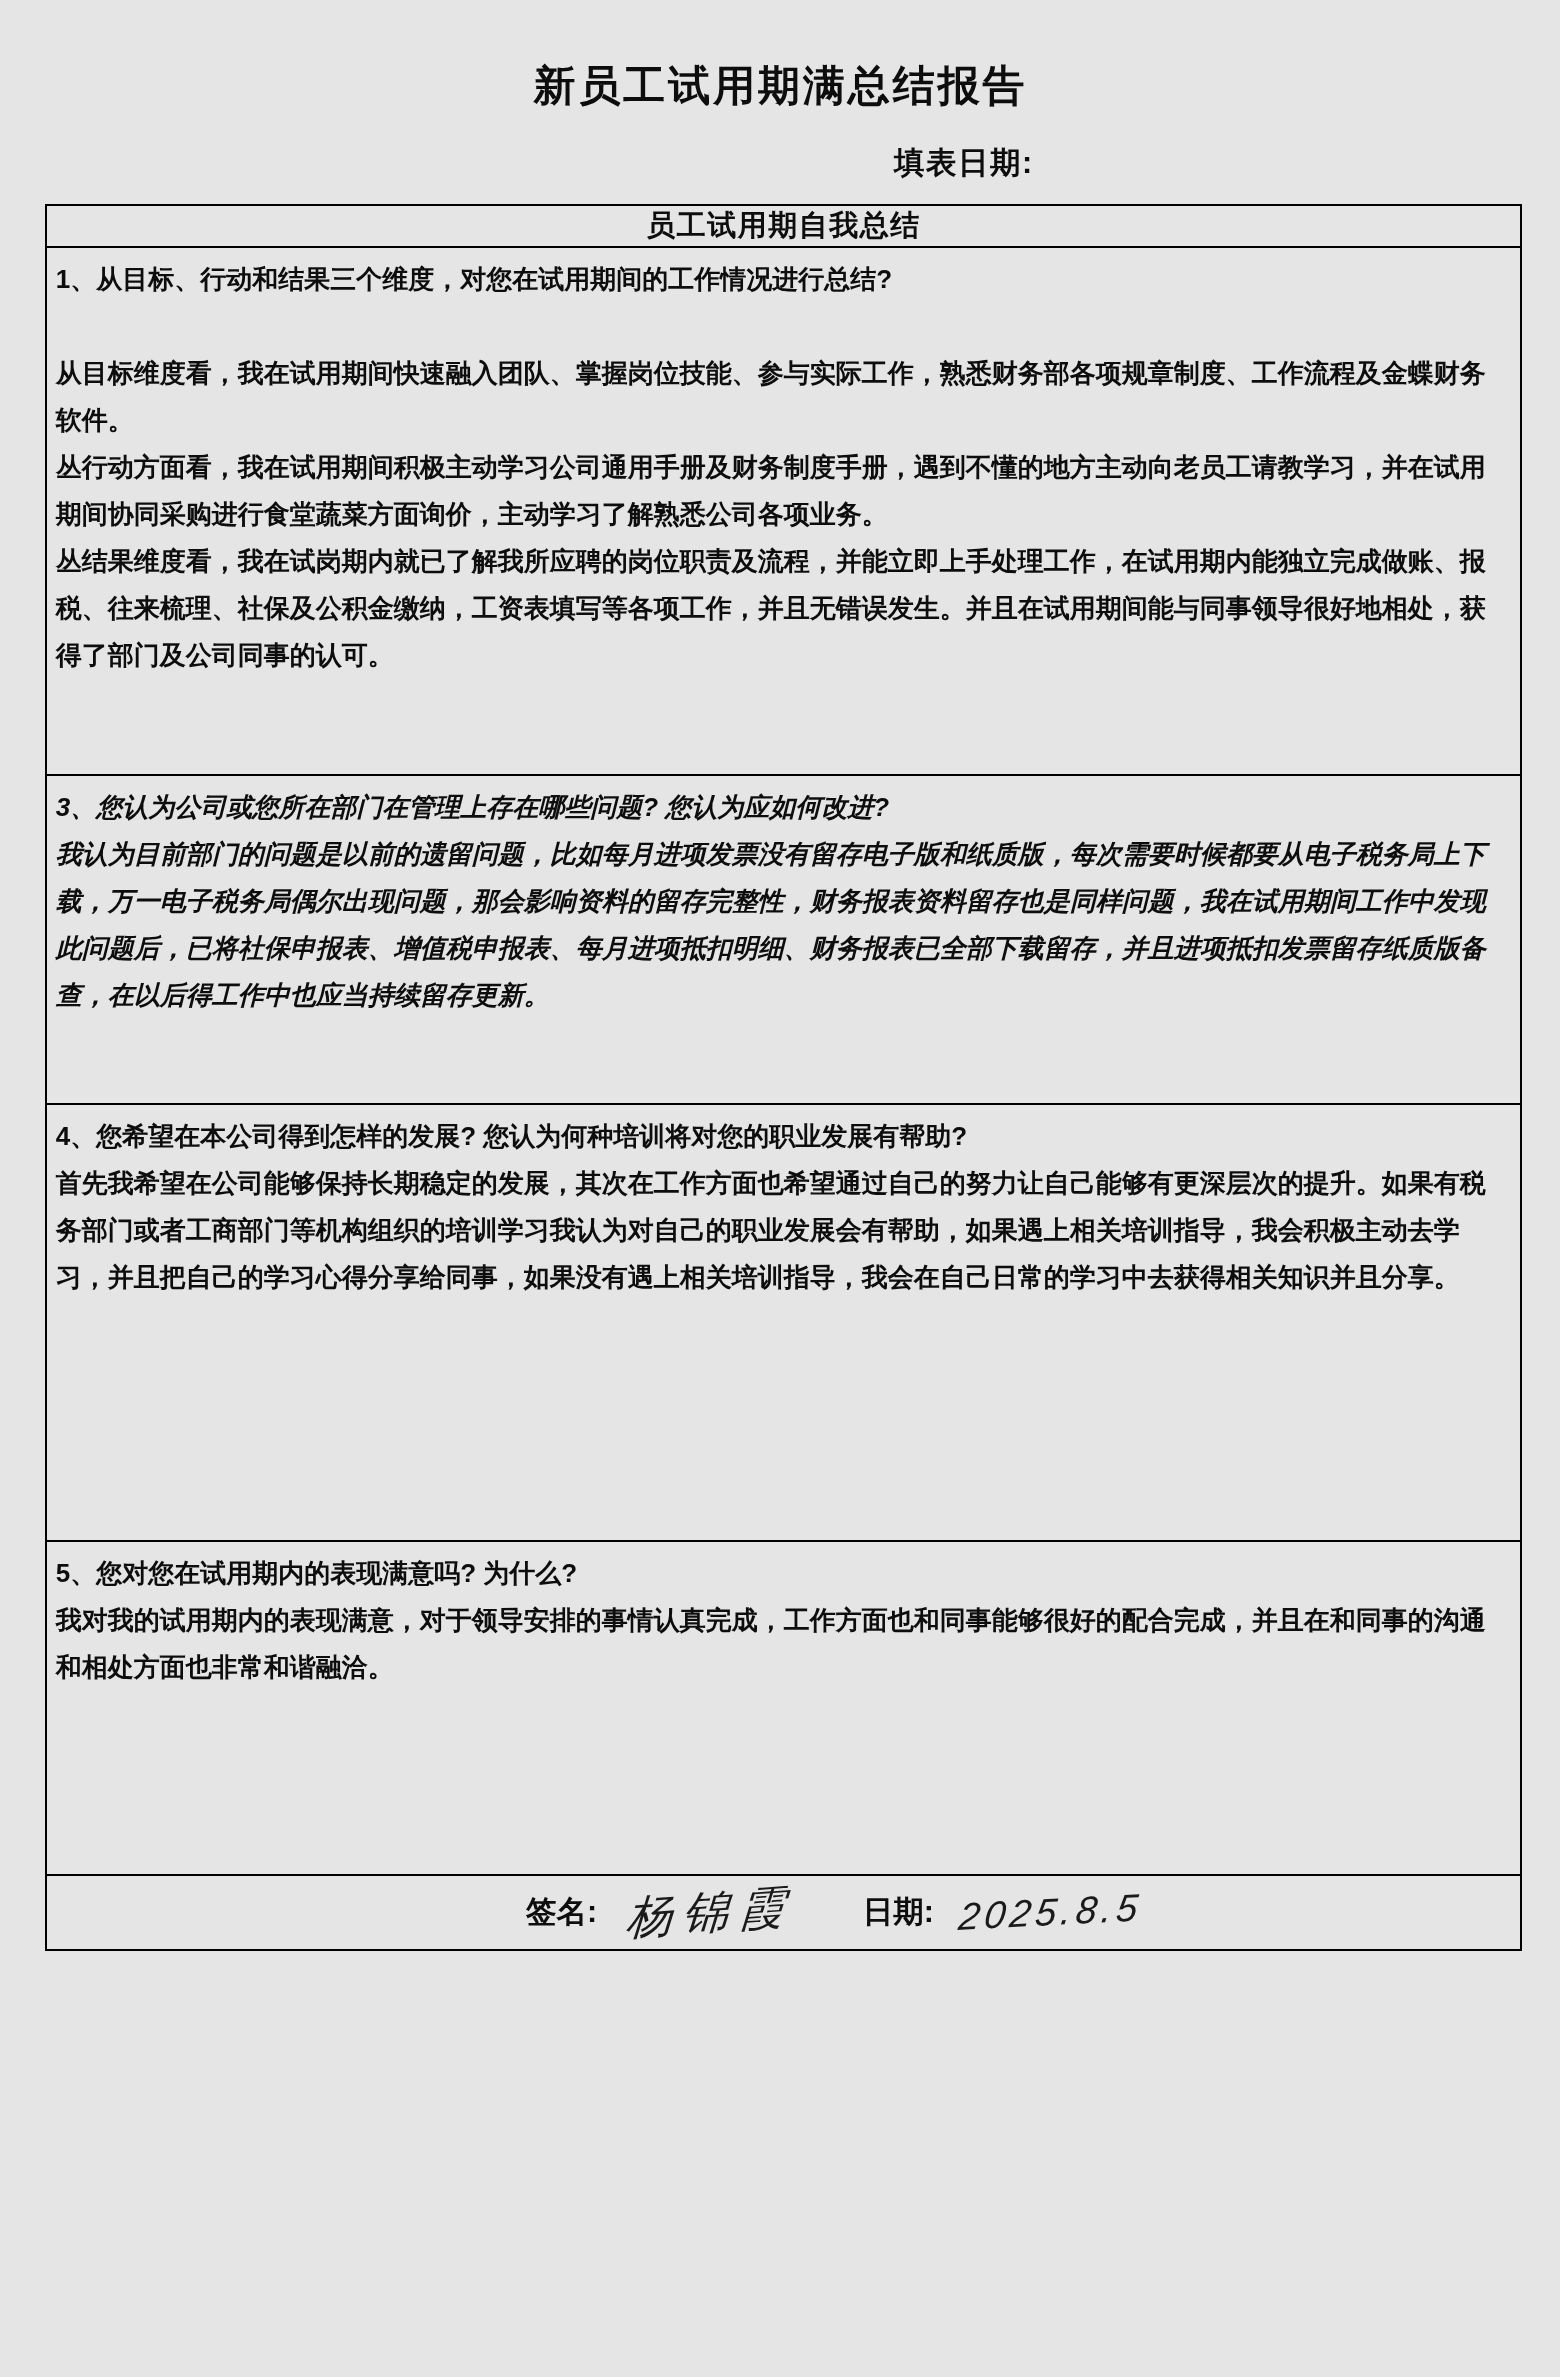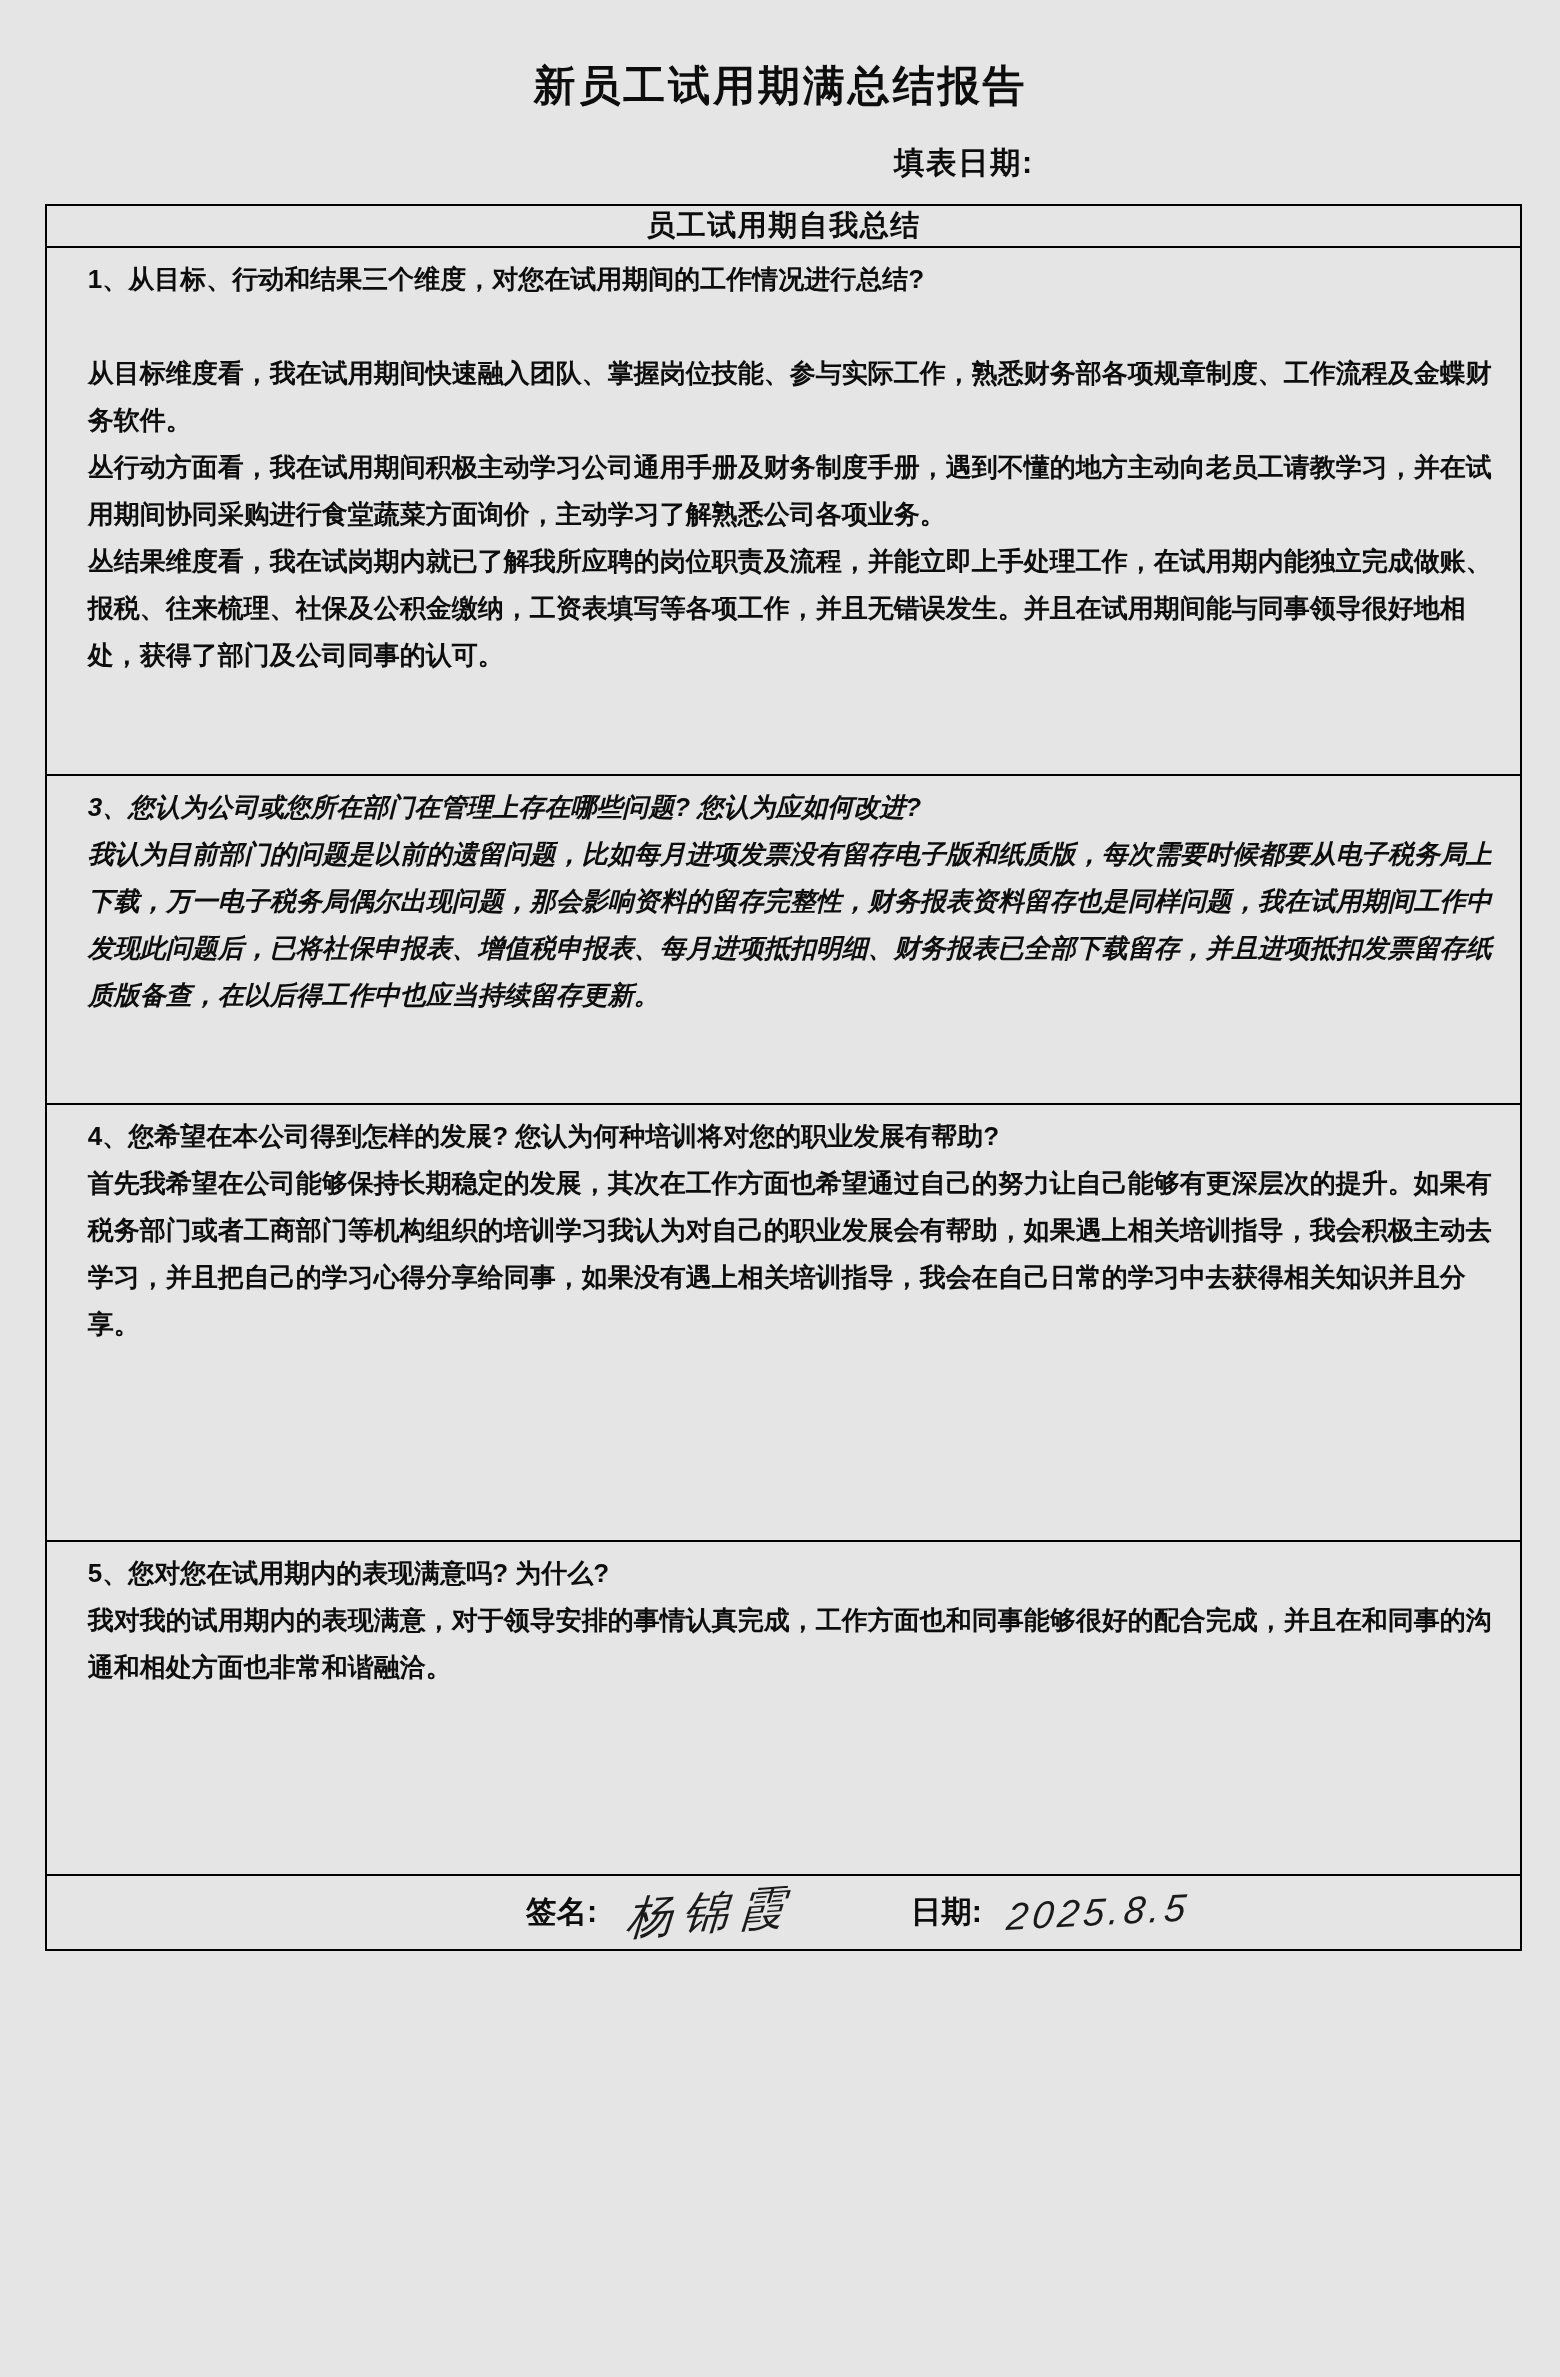--- a/index.html
+++ b/index.html
@@ -55,40 +55,39 @@
   .section-cell {
     vertical-align: top;
     padding: 7.3px 10.2px 7.3px 8.7px;
     font-size: 26px;
     font-weight: 600;
     line-height: 47px;
   }
   .section-cell .q, .section-cell .a {
     white-space: pre-wrap;
     word-break: break-all;
-    margin-left: 32px;
   }
   .h-s1 { height: 528px; }
   .h-s2 { height: 286px; }
   .h-s3 { height: 329px; font-style: italic; }
   .h-s4 { height: 437px; }
   .h-s5 { height: 334px; }
   .sig-cell {
     height: 75px;
     vertical-align: middle;
     font-size: 30.5px;
     font-weight: 600;
     border-radius: 31px;
   }
   .sig-inner {
     display: flex;
     align-items: center;
   }
   .sig-label { margin-left: 479px; white-space: nowrap; }
-  .date-label { margin-left: 116px; white-space: nowrap; text-align: right; }
+  .date-label { margin-left: 68px; white-space: nowrap; text-align: right; }
   .hand {
     display: inline-block;
     font-style: italic;
     font-weight: 500;
     color: #1a1a1a;
   }
   .hand-name {
     margin-left: 29px;
     font-size: 46px;
     letter-spacing: 10.2px;

